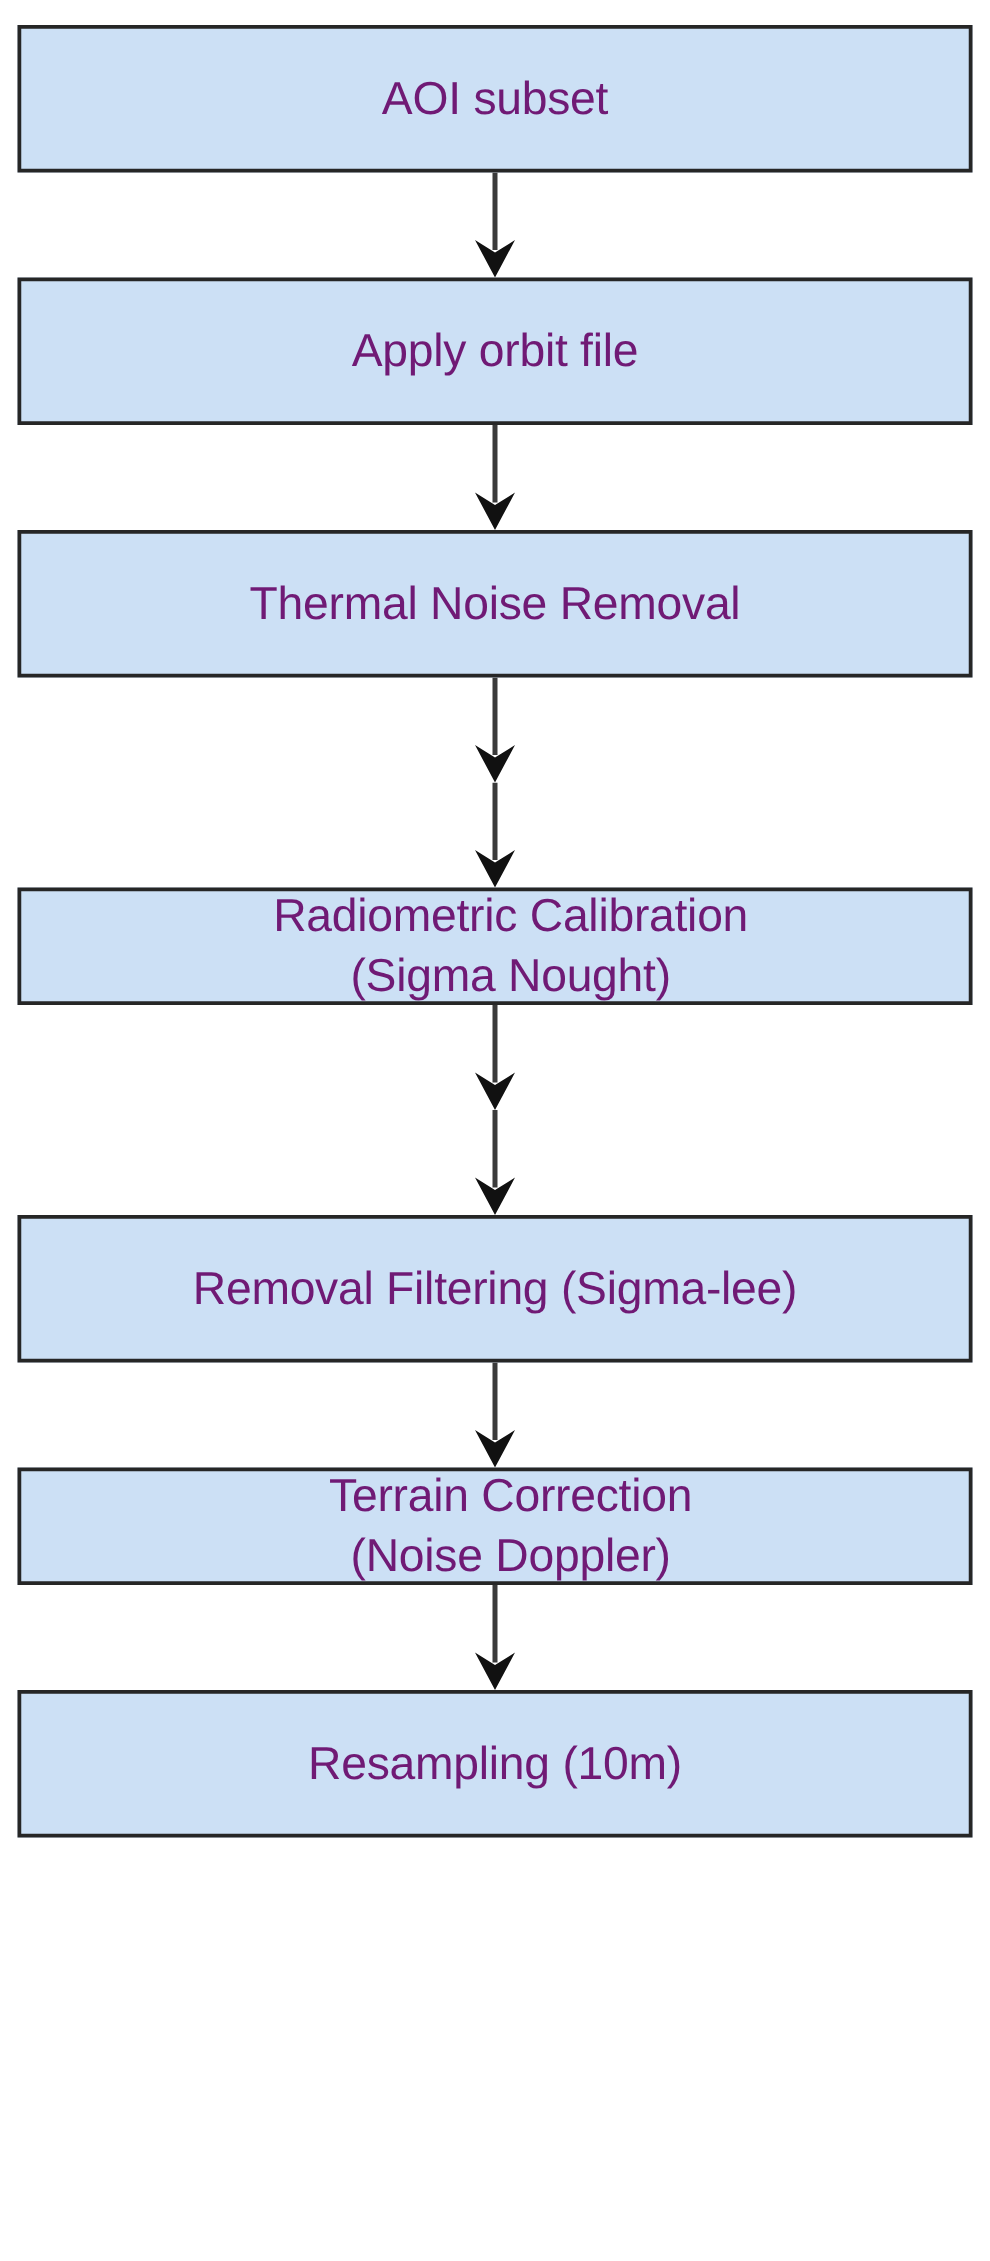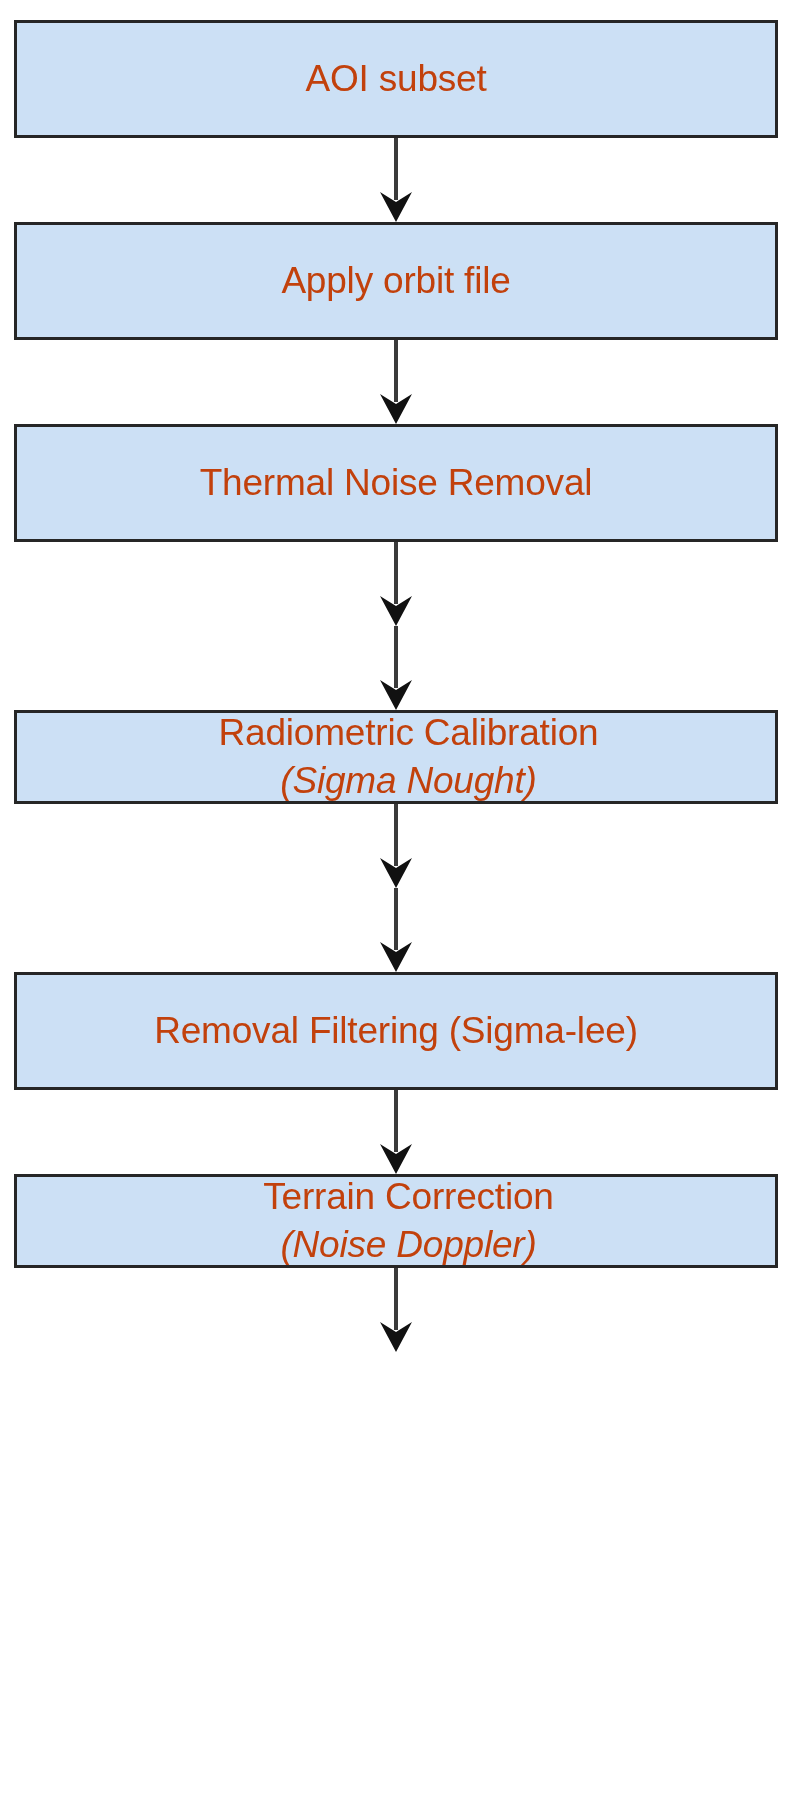--- a/index.html
+++ b/index.html
@@ -43,32 +43,31 @@
     flex: 0 0 auto;
   }
   .flow-node.one-line {
     height: 118px;
   }
   .flow-node.two-line {
     height: 94px;
     padding-left: 25px;
   }
   .node-text {
-    color: #c2410c;
+    color: #701a75;
     font-family: "Liberation Sans", sans-serif;
     font-size: 37px;
     font-weight: 500;
     line-height: 1.18;
     text-align: right;
     letter-spacing: -0.2px;
     white-space: nowrap;
   }
   .node-text.line2 {
     margin-top: 4px;
-    font-style: italic;
   }
   .flow-connector {
     width: 44px;
     height: 84px;
     flex: 0 0 auto;
     display: block;
   }
   .flow-connector svg {
     display: block;
     width: 44px;
@@ -158,15 +157,18 @@
       <div class="node-text line2">(Noise Doppler)</div>
     </div>
 
     <div class="flow-connector">
       <svg viewBox="0 0 44 84" xmlns="http://www.w3.org/2000/svg">
         <line x1="22" y1="0" x2="22" y2="62" stroke="#3a3a3a" stroke-width="4"></line>
         <path d="M 6 54 L 22 84 L 38 54 L 22 64 Z" fill="#111111"></path>
       </svg>
     </div>
 
+    <div class="flow-node one-line">
+      <div class="node-text">Resampling (10m)</div>
+    </div>
 
   </div>
 </div>
 
 </body></html>

